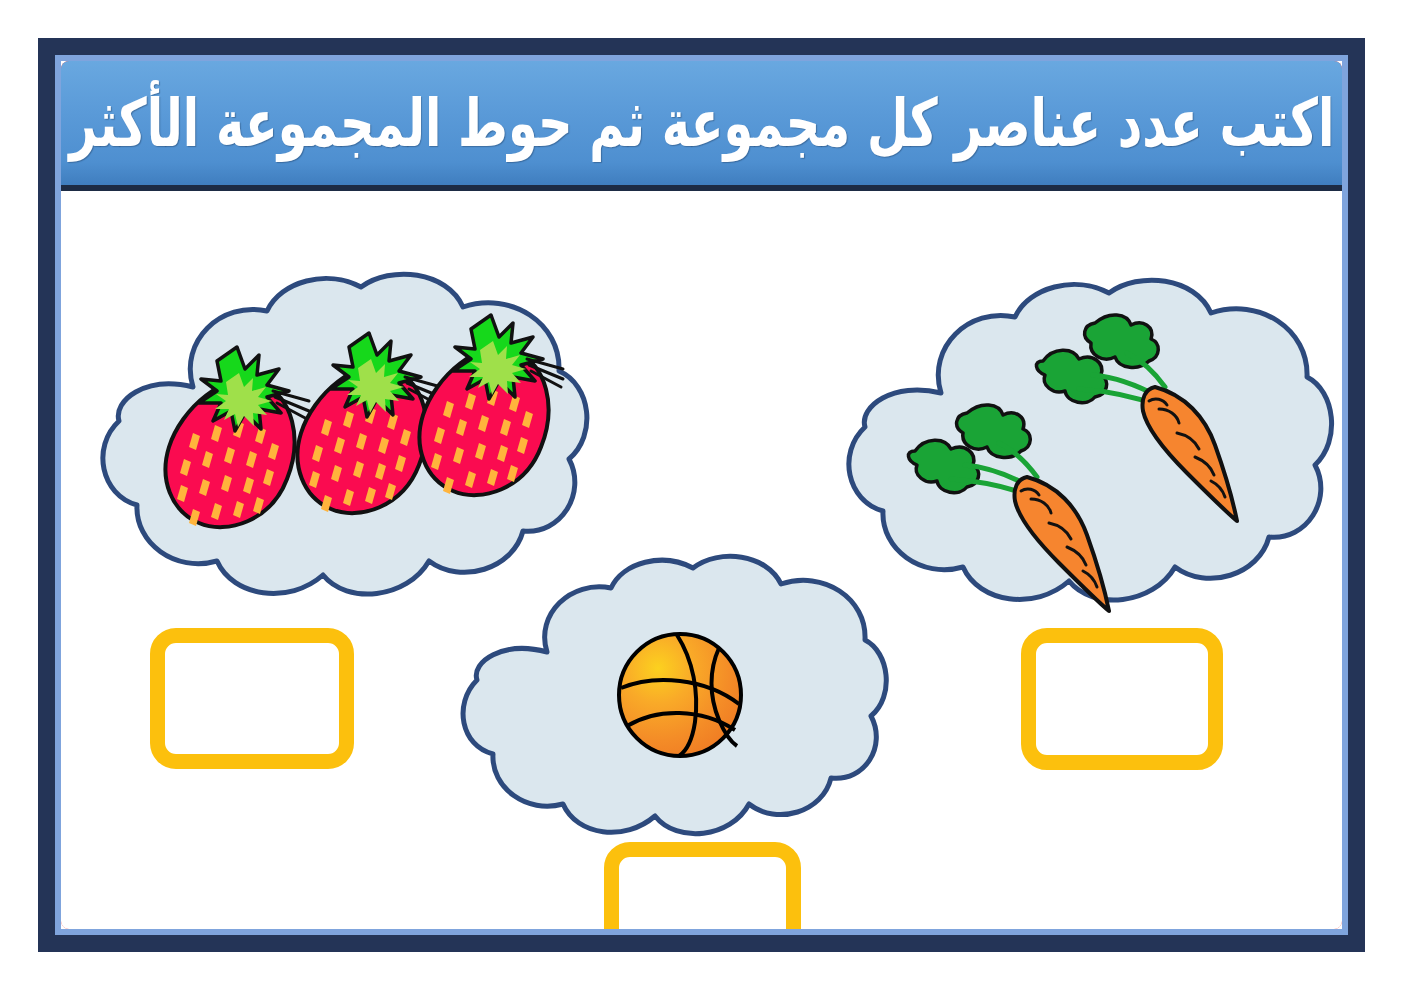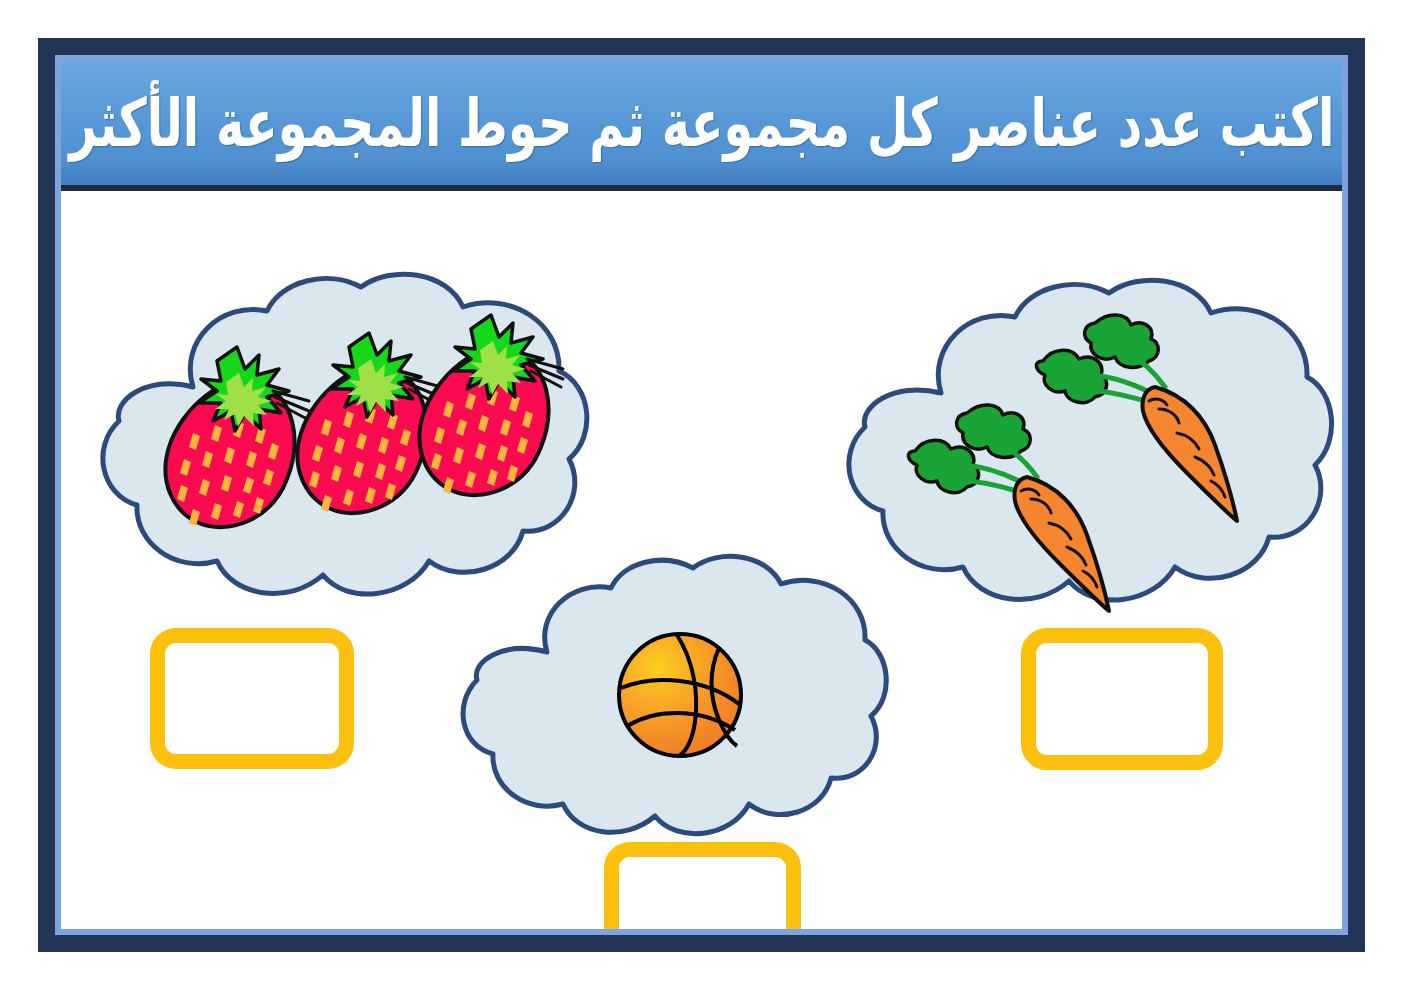--- a/index.html
+++ b/index.html
@@ -40,20 +40,21 @@
     background: #ffffff;
   }
   .sheet {
     position: absolute;
     left: 61px;
     top: 61px;
     width: 1281px;
     height: 868px;
     background: #ef4444;
     overflow: hidden;
+    border-radius: 8px;
   }
 
   
   .header-bar {
     position: absolute;
     left: 0px;
     top: 0px;
     width: 1281px;
     height: 130px;
     background: linear-gradient(to bottom, #69a8e0 0%, #5a9ad8 40%, #4e8fd0 78%, #3f7dbe 96%, #2c5d92 100%);

